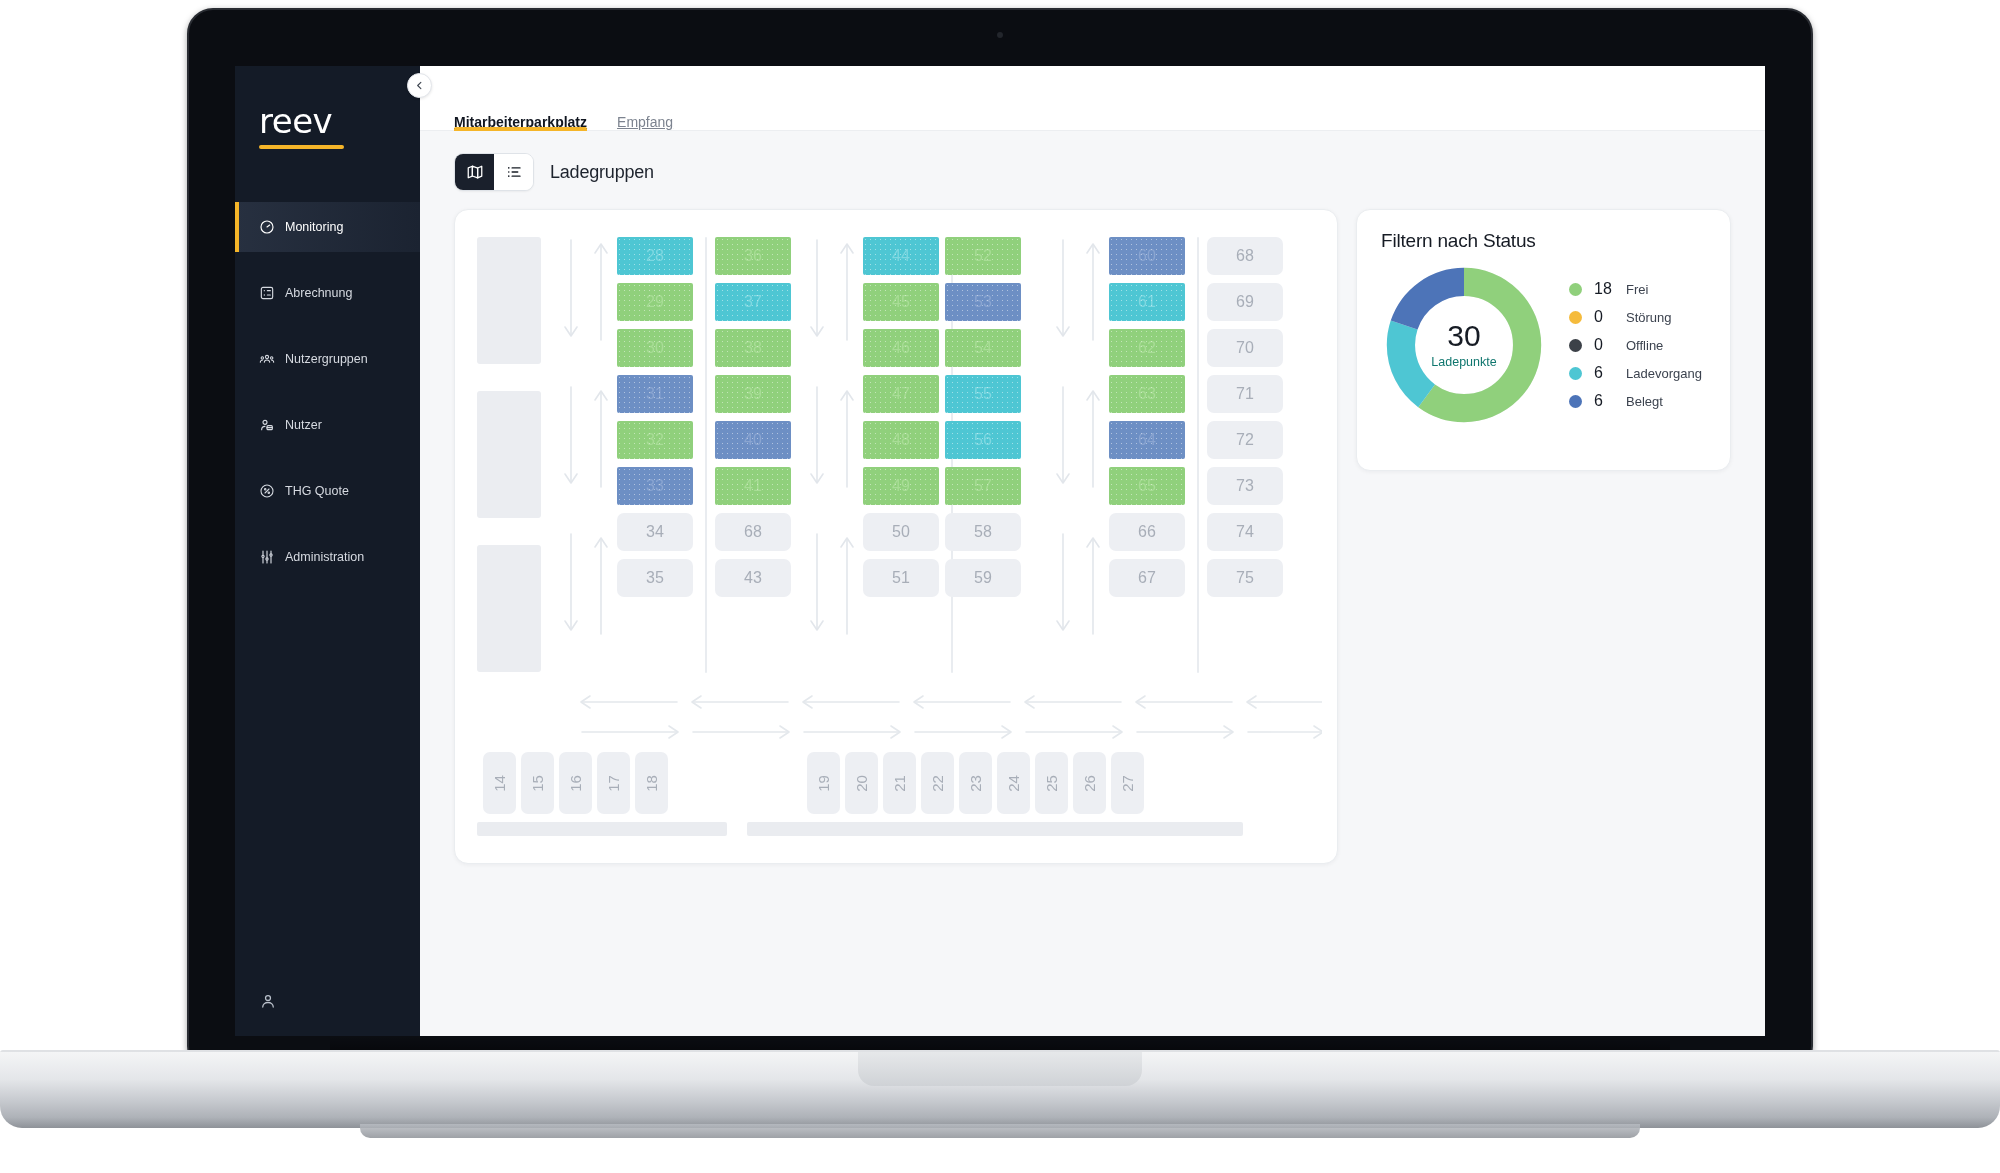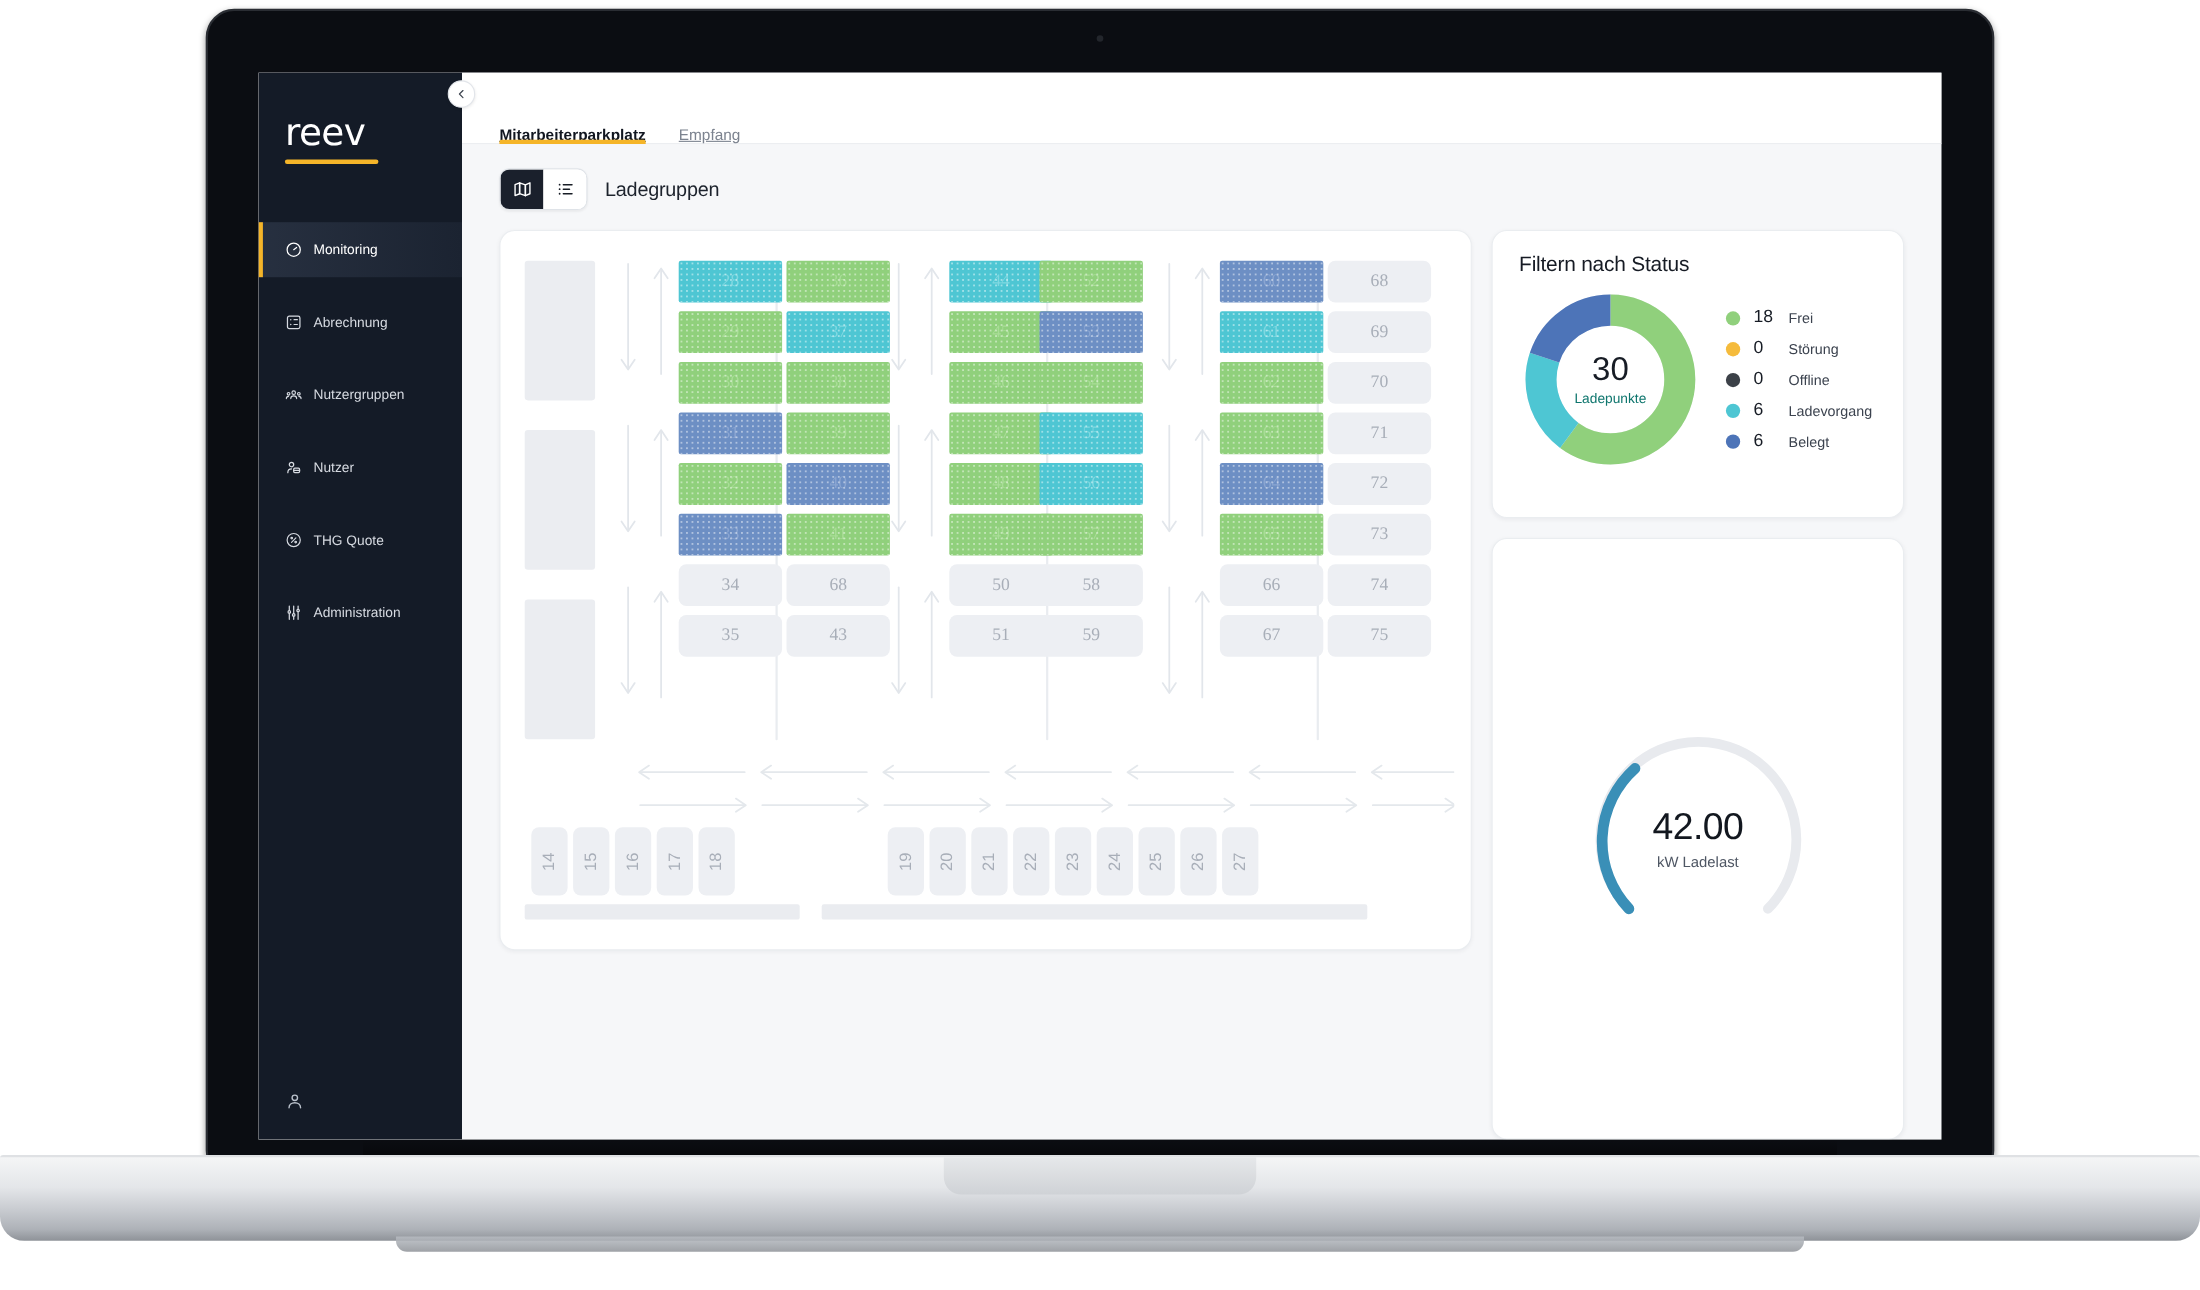--- a/index.html
+++ b/index.html
@@ -195,26 +195,25 @@
   
   #map-inner { position:absolute; inset:0; }
 
   .bldg {
     position:absolute; background:#ebedf1; border-radius: 3px;
   }
   .arrow-svg { position:absolute; display:block; }
 
   .slot-col { position:absolute; display:flex; flex-direction:column; gap:8px; }
   .slot {
-    width: 94px; height: 38px;
+    width: 76px; height: 38px;
     display:flex; align-items:center; justify-content:center;
     font-size: 16px; font-weight: 400;
     border-radius: 2px;
     position: relative;
-    font-family: Liberation Serif, serif;
   }
   .slot.free     { background:#90d07c; color:#a8dd96; border-radius:2px; }
   .slot.charging { background:#4ec6d3; color:#7fd8e1; border-radius:2px; }
   .slot.occupied { background:#6d8fc4; color:#8aa5d1; border-radius:2px; }
   .slot.empty    { background:#edeff3; color:#a8aeb8; border-radius:7px; }
   .slot-dots{
     position:absolute; inset:0; border-radius:inherit; pointer-events:none;
     background-image: radial-gradient(rgba(255,255,255,.45) 0.7px, transparent 0.8px);
     background-size: 5px 5px;
   }
@@ -677,32 +676,18 @@
                   </div>
                   <div class="legend-row">
                     <span class="legend-dot" style="background: rgb(77, 116, 184);"></span>
                     <span class="legend-count">6</span>
                     <span class="legend-text">Belegt</span>
                   </div>
                 </div>
             </div>
           </div>
 
-          <div class="side-card" id="gauge-card">
-            <div id="gauge-wrap">
-              <svg viewBox="0 0 100 100">
-
-                <path d="M 20.2 79.8 A 42 42 0 1 1 79.8 79.8" fill="none" stroke="#e8eaee" stroke-width="4.2" stroke-linecap="round"></path>
-
-                <path d="M 20.2 79.8 A 42 42 0 0 1 22.8 19.6" fill="none" stroke="#3a8fb7" stroke-width="4.6" stroke-linecap="round"></path>
-              </svg>
-              <div id="gauge-center">
-                <div id="gauge-value">42.00</div>
-                <div id="gauge-unit">kW Ladelast</div>
-              </div>
-            </div>
-          </div>
 
         </div>
       </div>
     </div>
   </div>
 </div>
 
 </body></html>

